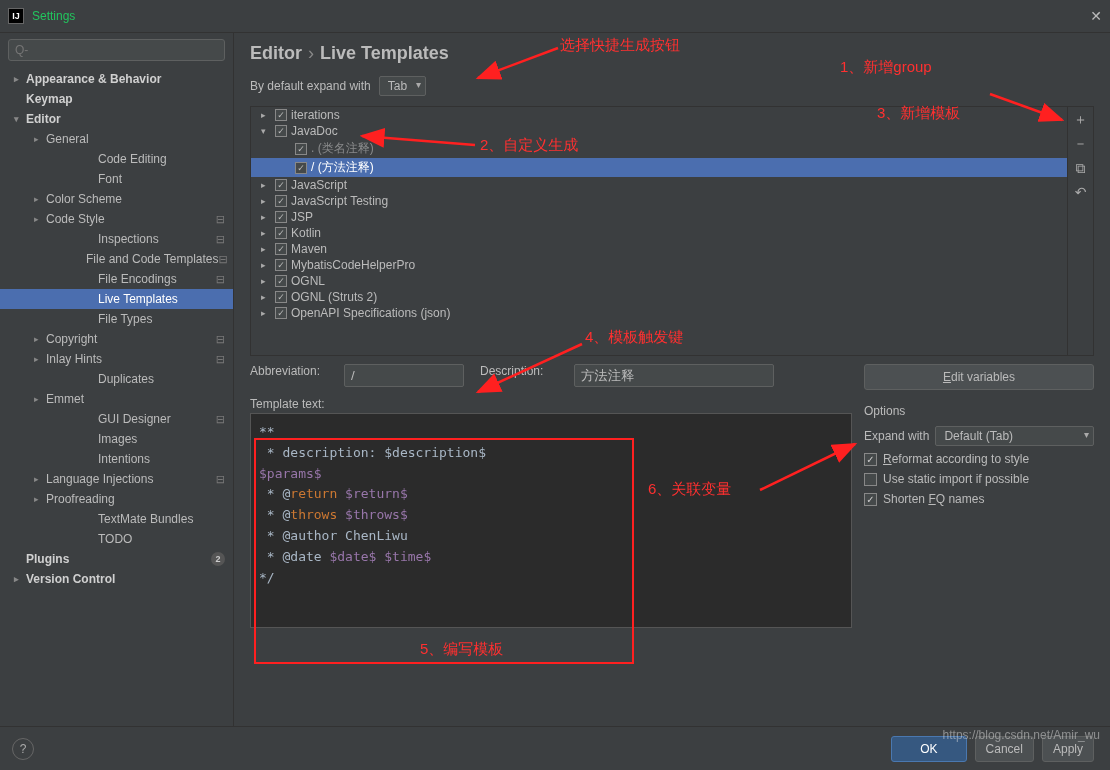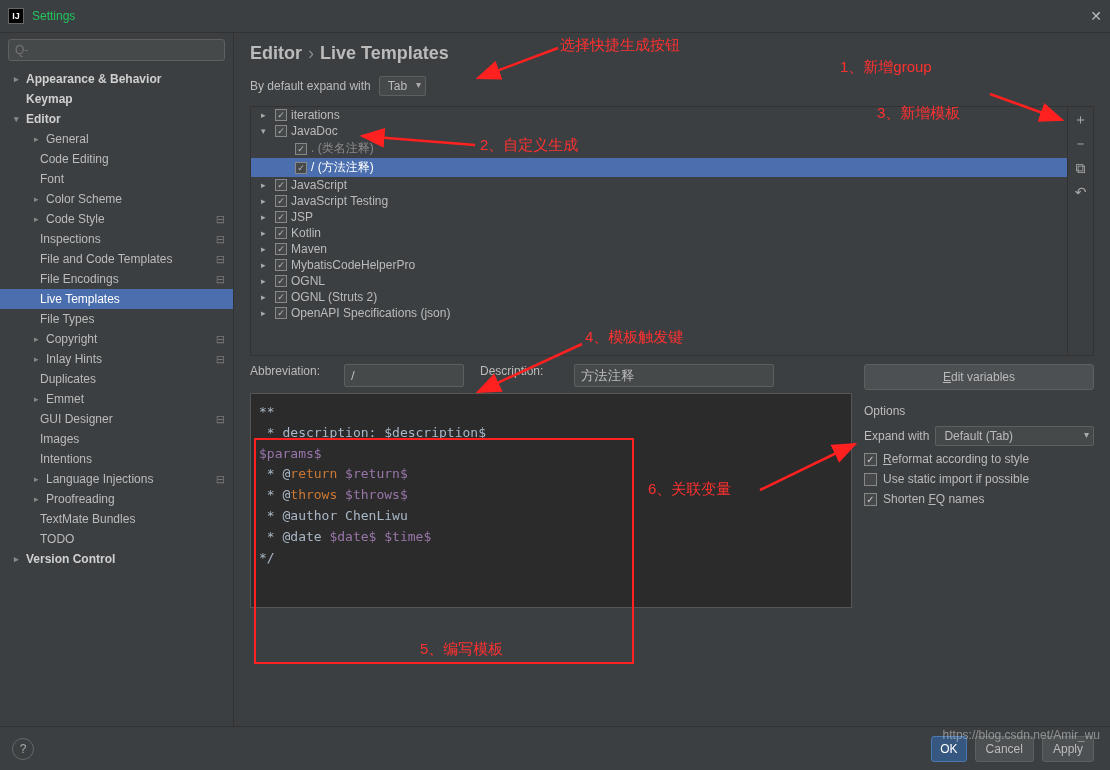--- a/index.html
+++ b/index.html
@@ -12,21 +12,21 @@
 
 .dialog-body { display: flex; height: 710px; }
 .sidebar { width: 234px; background: #3c3f41; border-right: 1px solid #323232; display:flex; flex-direction:column; }
 .search-box { margin: 6px 8px; }
 .search-box input { width: 100%; background: #45494a; border: 1px solid #5e6060; border-radius: 3px; padding: 3px 6px; color: #bbb; font-size: 12px; }
 
 .tree { flex:1; overflow-y:auto; padding: 2px 0;}
 .tree-item { display:flex; align-items:center; padding: 3px 8px 3px 12px; cursor:pointer; color:#bbb; white-space:nowrap;}
 .tree-item.l1 { padding-left: 14px; font-weight:bold; color:#d0d0d0;}
 .tree-item.l2 { padding-left: 34px; }
-.tree-item.l3 { padding-left: 28px; }
+.tree-item.l3 { padding-left: 86px; }
 .tree-item.selected { background:#4b6eaf; color:#fff;}
 .tree-arrow { width:12px; display:inline-block; color:#888; font-size:9px;}
 .tree-gear { margin-left:auto; color:#777; font-size:11px;}
 .tree-badge { margin-left:auto; background:#555; border-radius:50%; width:14px; height:14px; font-size:9px; display:flex;align-items:center;justify-content:center;color:#ccc;}
 
 .main { flex:1; display:flex; flex-direction:column; background:#3c3f41; padding:0; position:relative;}
 .breadcrumb { padding: 10px 16px 6px; font-size:18px; color:#bbb;}
 .breadcrumb .sep { margin:0 6px; color:#888;}
 .expand-row { padding: 6px 16px 10px; display:flex; align-items:center; gap:8px; font-size:12px;}
 .combo { background:#45494a; border:1px solid #5e6060; padding:2px 18px 2px 8px; border-radius:2px; position:relative; cursor:pointer;}
@@ -57,21 +57,21 @@
 .options-title { margin:14px 0 8px; color:#bbb;}
 .opt-row { display:flex; align-items:center; gap:6px; margin-bottom:6px; font-size:12px;}
 .checkbox { width:13px; height:13px; border:1px solid #888; background:#45494a; display:inline-flex;align-items:center;justify-content:center;font-size:10px;color:#ccc;}
 .checkbox.checked::after { content:"✓";}
 .under { text-decoration:underline;}
 
 .applicable { margin:6px 16px; color:#888; font-size:12px;}
 
 .button-bar { position:absolute; bottom:0; left:0; right:0; height:44px; border-top:1px solid #323232; display:flex; align-items:center; justify-content:flex-end; gap:8px; padding:0 16px; background:#3c3f41;}
 .help-btn { position:absolute; left:12px; width:22px; height:22px; border:1px solid #666; border-radius:50%; display:flex;align-items:center;justify-content:center; color:#aaa; cursor:pointer;}
-.btn.primary { background:#365880; border-color:#4a78b0; color:#fff; padding:5px 8px;}
+.btn.primary { background:#365880; border-color:#4a78b0; color:#fff; padding:5px 28px;}
 
 
 .anno { position:absolute; color:#ff3030; font-size:15px; font-weight:normal; pointer-events:none; z-index:100;}
 .arrow-svg { position:absolute; pointer-events:none; z-index:99;}
 .red-box { position:absolute; border:2px solid #ff2020; pointer-events:none; z-index:98;}
 .watermark { position:absolute; right:10px; bottom:28px; color:#ddd; opacity:0.5; font-size:12px;}
 </style>
 </head>
 <body>
 
@@ -185,20 +185,25 @@
         </div>
         <div class="tree-item l3">
           <span class="tree-arrow"></span>
           <span>TextMate Bundles</span>
         </div>
         <div class="tree-item l3">
           <span class="tree-arrow"></span>
           <span>TODO</span>
         </div>
         <div class="tree-item l1">
+          <span class="tree-arrow"></span>
+          <span>Plugins</span>
+          <span class="tree-badge">2</span>
+        </div>
+        <div class="tree-item l1">
           <span class="tree-arrow">▸</span>
           <span>Version Control</span>
         </div>
       </div>
   </div>
 
   <div class="main">
     <div class="breadcrumb">
       <b>Editor</b><span class="sep">›</span><b>Live Templates</b>
     </div>
@@ -302,20 +307,21 @@
         <div style="display:flex; gap:16px;">
           <div class="field-row">
             <label>Abbreviation:</label>
             <input class="text-input" style="width: 120px;" value="/">
           </div>
           <div class="field-row">
             <label>Description:</label>
             <input class="text-input" style="width: 200px;" value="方法注释">
           </div>
         </div>
+        <span class="template-text-label">Template text:</span>
         <div class="code-area"><span>**</span>
 <span> * description: $description$</span>
 <span class="var">$params$</span>
 <span> * @</span><span class="kw">return</span><span class="var"> $return$</span>
 <span> * @</span><span class="kw">throws</span><span class="var"> $throws$</span>
 <span> * @author ChenLiwu</span>
 <span> * @date </span><span class="var">$date$</span><span> </span><span class="var">$time$</span>
 <span>*/</span></div>
       </div>
       <div class="detail-right">

